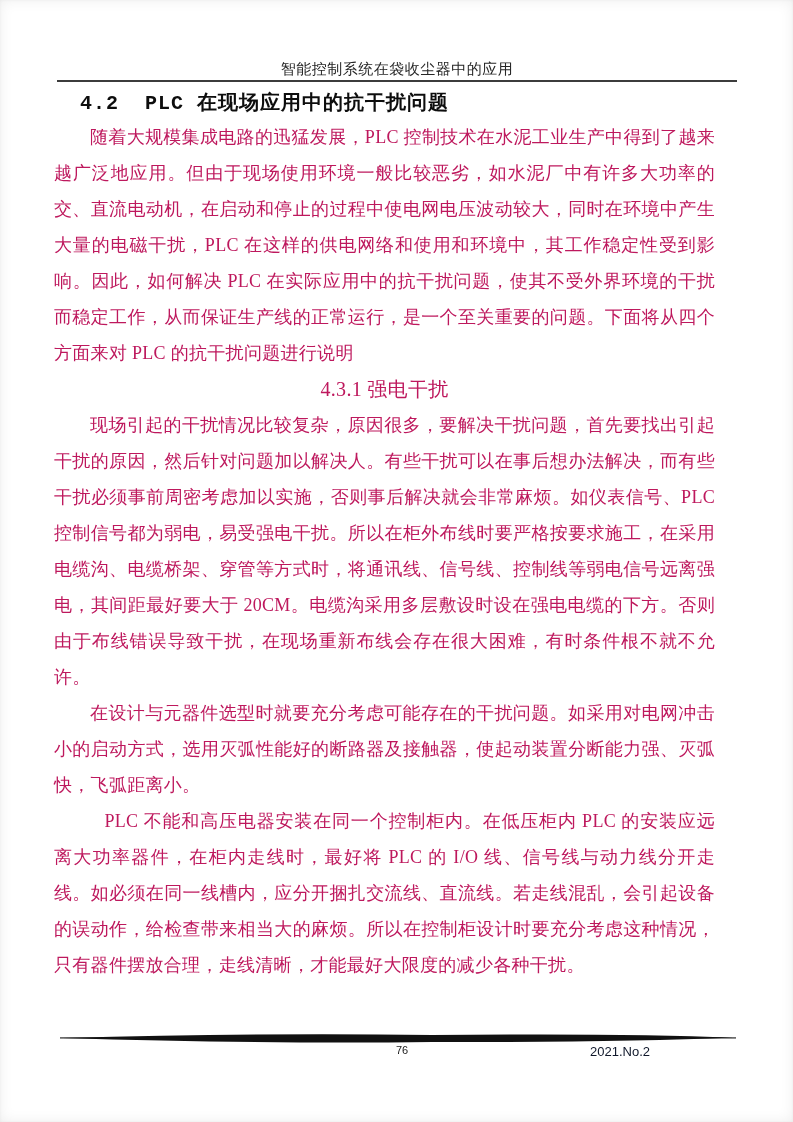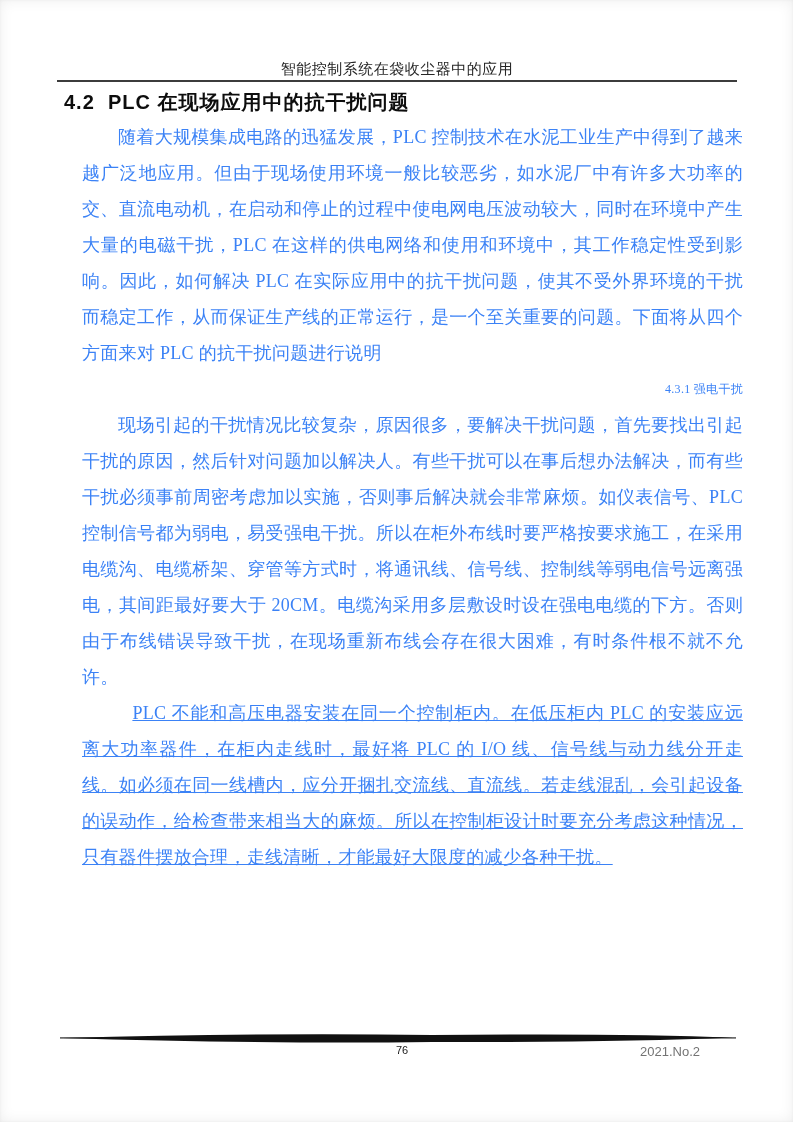--- a/index.html
+++ b/index.html
@@ -31,52 +31,51 @@
     position: absolute;
     top: 80px;
     left: 57px;
     width: 680px;
     height: 0;
     border-top: 2px solid #3c3c3c;
   }
   .section-heading {
     position: absolute;
     top: 89px;
-    left: 64px;
+    left: 80px;
     width: 680px;
-    font-family: Liberation Sans, sans-serif;
+    font-family: Liberation Mono, monospace;
     font-size: 20px;
     font-weight: bold;
     letter-spacing: 1px;
     color: #0d0d0d;
     white-space: pre;
   }
   .body-text {
     position: absolute;
     top: 119px;
-    left: 82px;
+    left: 54px;
     width: 661px;
     font-size: 18px;
     line-height: 36px;
     letter-spacing: 0.3px;
-    color: #3b82f6;
+    color: #be185d;
     text-align: justify;
   }
   .body-text p {
     text-indent: 2em;
   }
   .body-text p.deep-indent {
     text-indent: 2.8em;
-    text-decoration: underline;
   }
   .body-text .subsection-heading {
-    font-size: 12px;
+    font-size: 20px;
     font-weight: normal;
     line-height: 36px;
-    text-align: right;
+    text-align: center;
   }
   .footer-rule {
     position: absolute;
     top: 1032px;
     left: 60px;
     width: 676px;
     height: 14px;
   }
   .page-number {
     position: absolute;
@@ -86,43 +85,43 @@
     text-align: center;
     font-family: "Liberation Sans", "DejaVu Sans", sans-serif;
     font-size: 11px;
     color: #1a1a1a;
   }
   .issue-number {
     position: absolute;
     top: 1044px;
     left: 590px;
     width: 110px;
-    text-align: right;
     font-family: "Liberation Sans", "DejaVu Sans", sans-serif;
     font-size: 13px;
-    color: #737373;
+    color: #0f172a;
   }
 </style>
 </head>
 <body>
 
 <div class="page">
 
   <div class="running-header">
     <span>智能控制系统在袋收尘器中的应用</span>
   </div>
 
   <div class="header-rule"></div>
 
   <div class="section-heading">4.2  PLC 在现场应用中的抗干扰问题</div>
 
   <div class="body-text">
     <p>随着大规模集成电路的迅猛发展，PLC 控制技术在水泥工业生产中得到了越来越广泛地应用。但由于现场使用环境一般比较恶劣，如水泥厂中有许多大功率的交、直流电动机，在启动和停止的过程中使电网电压波动较大，同时在环境中产生大量的电磁干扰，PLC 在这样的供电网络和使用和环境中，其工作稳定性受到影响。因此，如何解决 PLC 在实际应用中的抗干扰问题，使其不受外界环境的干扰而稳定工作，从而保证生产线的正常运行，是一个至关重要的问题。下面将从四个方面来对 PLC 的抗干扰问题进行说明</p>
     <h3 class="subsection-heading">4.3.1 强电干扰</h3>
     <p>现场引起的干扰情况比较复杂，原因很多，要解决干扰问题，首先要找出引起干扰的原因，然后针对问题加以解决人。有些干扰可以在事后想办法解决，而有些干扰必须事前周密考虑加以实施，否则事后解决就会非常麻烦。如仪表信号、PLC 控制信号都为弱电，易受强电干扰。所以在柜外布线时要严格按要求施工，在采用电缆沟、电缆桥架、穿管等方式时，将通讯线、信号线、控制线等弱电信号远离强电，其间距最好要大于 20CM。电缆沟采用多层敷设时设在强电电缆的下方。否则由于布线错误导致干扰，在现场重新布线会存在很大困难，有时条件根不就不允许。</p>
+    <p>在设计与元器件选型时就要充分考虑可能存在的干扰问题。如采用对电网冲击小的启动方式，选用灭弧性能好的断路器及接触器，使起动装置分断能力强、灭弧快，飞弧距离小。</p>
     <p class="deep-indent">PLC 不能和高压电器安装在同一个控制柜内。在低压柜内 PLC 的安装应远离大功率器件，在柜内走线时，最好将 PLC 的 I/O 线、信号线与动力线分开走线。如必须在同一线槽内，应分开捆扎交流线、直流线。若走线混乱，会引起设备的误动作，给检查带来相当大的麻烦。所以在控制柜设计时要充分考虑这种情况，只有器件摆放合理，走线清晰，才能最好大限度的减少各种干扰。</p>
   </div>
 
   <div class="footer-rule">
     <svg width="676" height="14" viewBox="0 0 676 14" xmlns="http://www.w3.org/2000/svg">
       <rect x="0" y="5.2" width="676" height="1.4" fill="#4a4a4a"></rect>
       <path d="M3,6 Q200,0.5 372,3 Q560,1 673,5.5 Q560,10.5 372,10 Q200,12 3,6 Z" fill="#111111"></path>
     </svg>
   </div>
 

